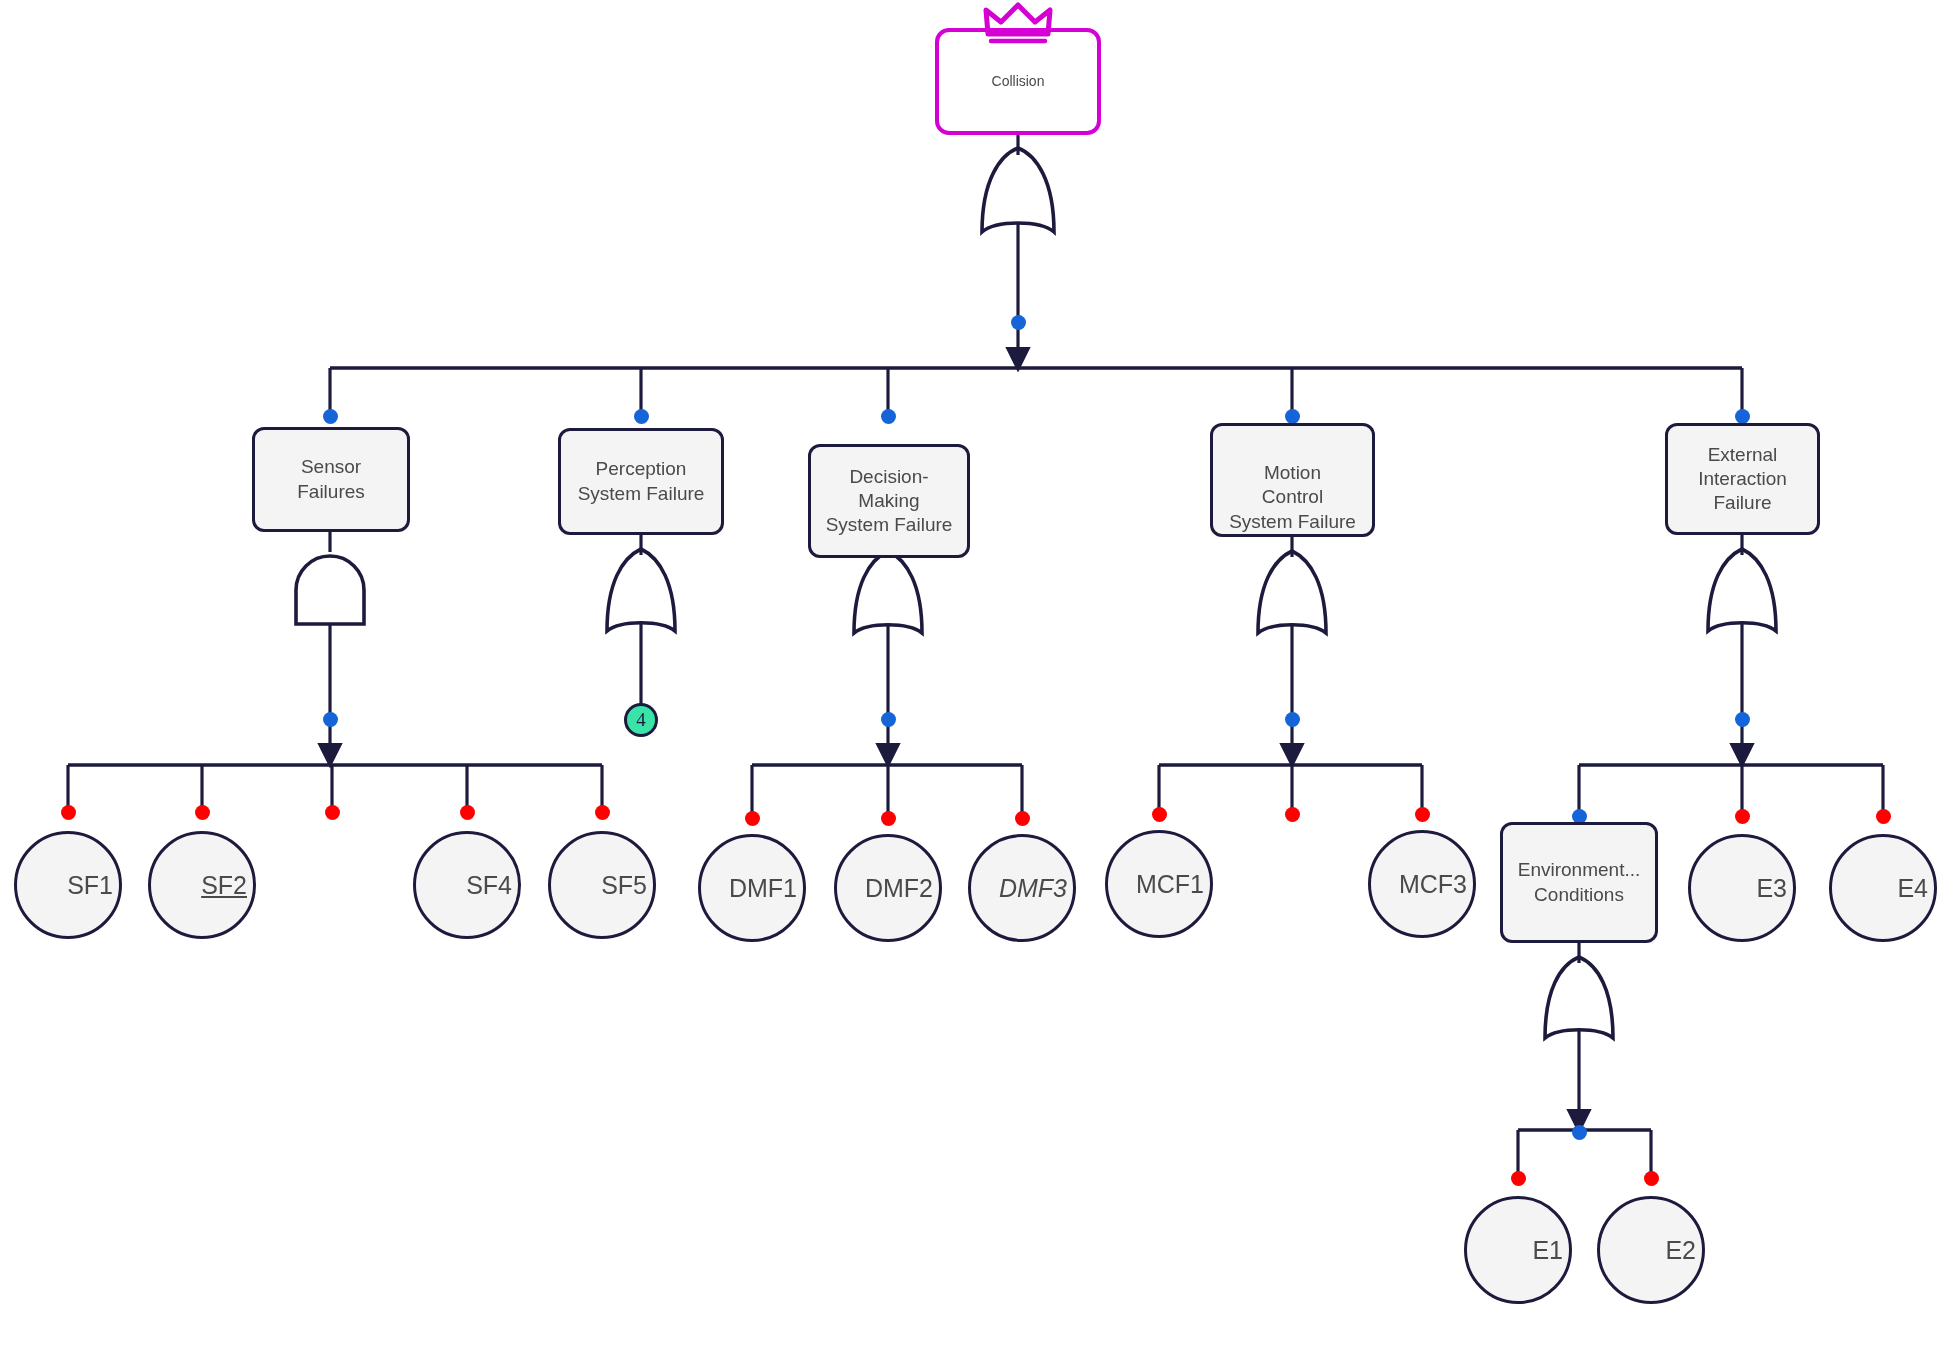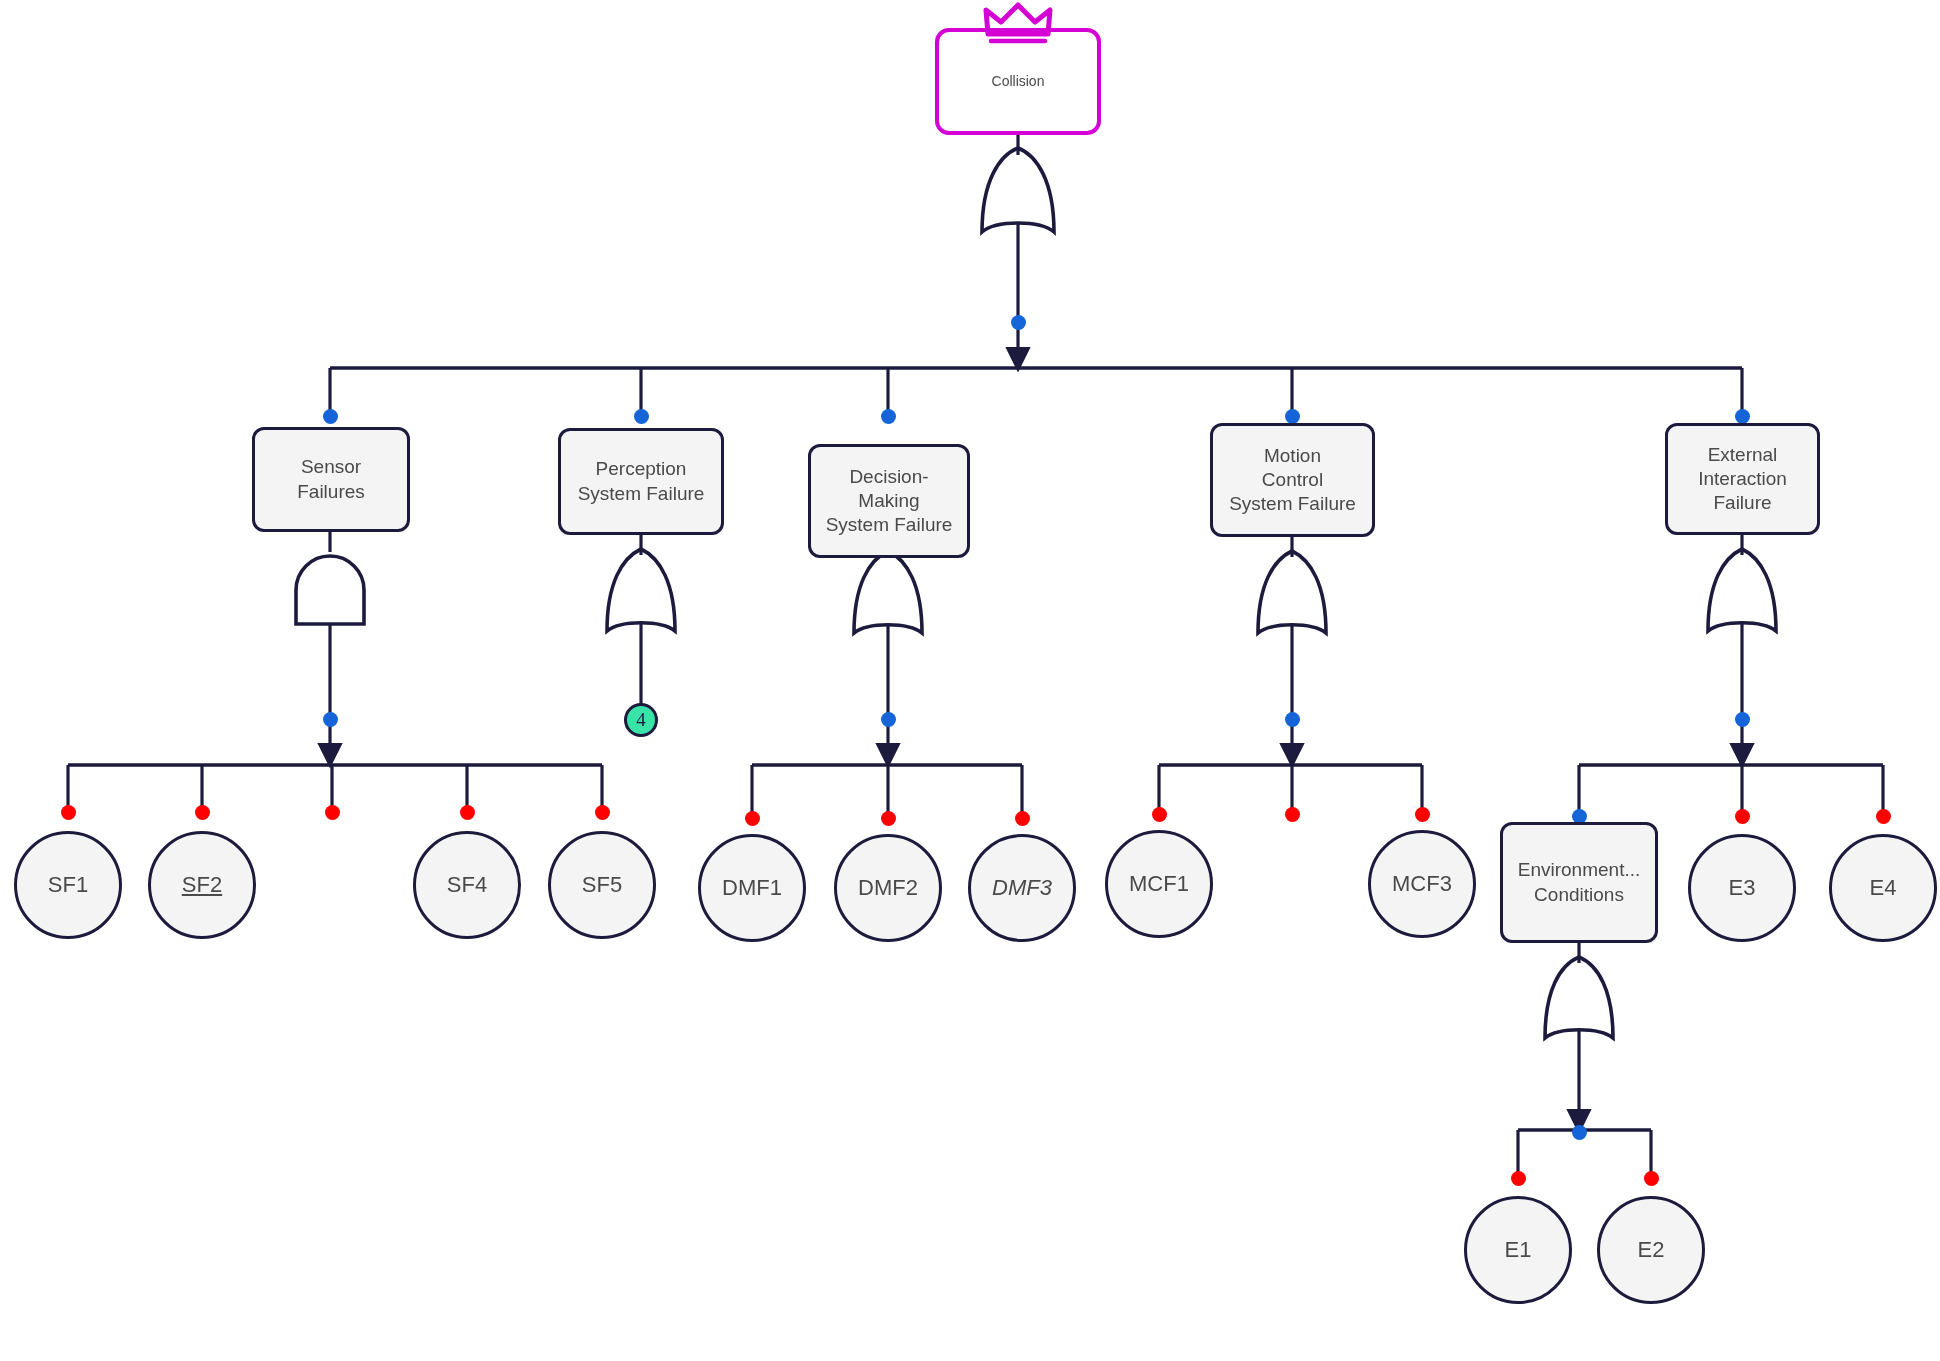--- a/index.html
+++ b/index.html
@@ -9,21 +9,21 @@
 
   .node{position:absolute;box-sizing:border-box;display:flex;align-items:center;justify-content:center;
         text-align:center;color:#4a4a4a;background:#f4f4f4;}
   .node .lbl{line-height:1.28;white-space:pre-line;padding:0 6px;}
 
   
   .rect{border:3px solid #1d1b3d;border-radius:12px;font-size:19px;}
   .rect.top{border:4px solid #d400d4;border-radius:14px;background:#ffffff;font-size:14px;}
 
   
-  .ellipse{border:3px solid #1d1b3d;border-radius:50%;font-size:22px;}
+  .ellipse{border:3px solid #1d1b3d;border-radius:50%;font-size:25px;justify-content:flex-end;}
 
   
   .crown{position:absolute;left:50%;top:-30px;transform:translateX(-50%);}
 
   
   .badge{position:absolute;width:34px;height:34px;border-radius:50%;background:#3ae3a8;
          border:3px solid #1d1b3d;box-sizing:border-box;display:flex;align-items:center;
          justify-content:center;font-size:19px;color:#1d1b3d;font-family:"Liberation Serif",serif;}
 
   
@@ -165,21 +165,21 @@
     <span class="lbl">Perception
 System Failure</span>
   </div>
 
   <div class="node rect" style="left:808px;top:431px;width:162px;height:114px;margin-top:13px;">
     <span class="lbl">Decision-
 Making
 System Failure</span>
   </div>
 
-  <div class="node rect" style="left:1210px;top:423px;width:165px;height:114px;">
+  <div class="node rect" style="left:1210px;top:423px;width:165px;height:114px;align-items:flex-end;">
     <span class="lbl">Motion
 Control
 System Failure</span>
   </div>
 
   <div class="node rect" style="left:1500px;top:822px;width:158px;height:121px;">
     <span class="lbl">Environment...
 Conditions</span>
   </div>
 

